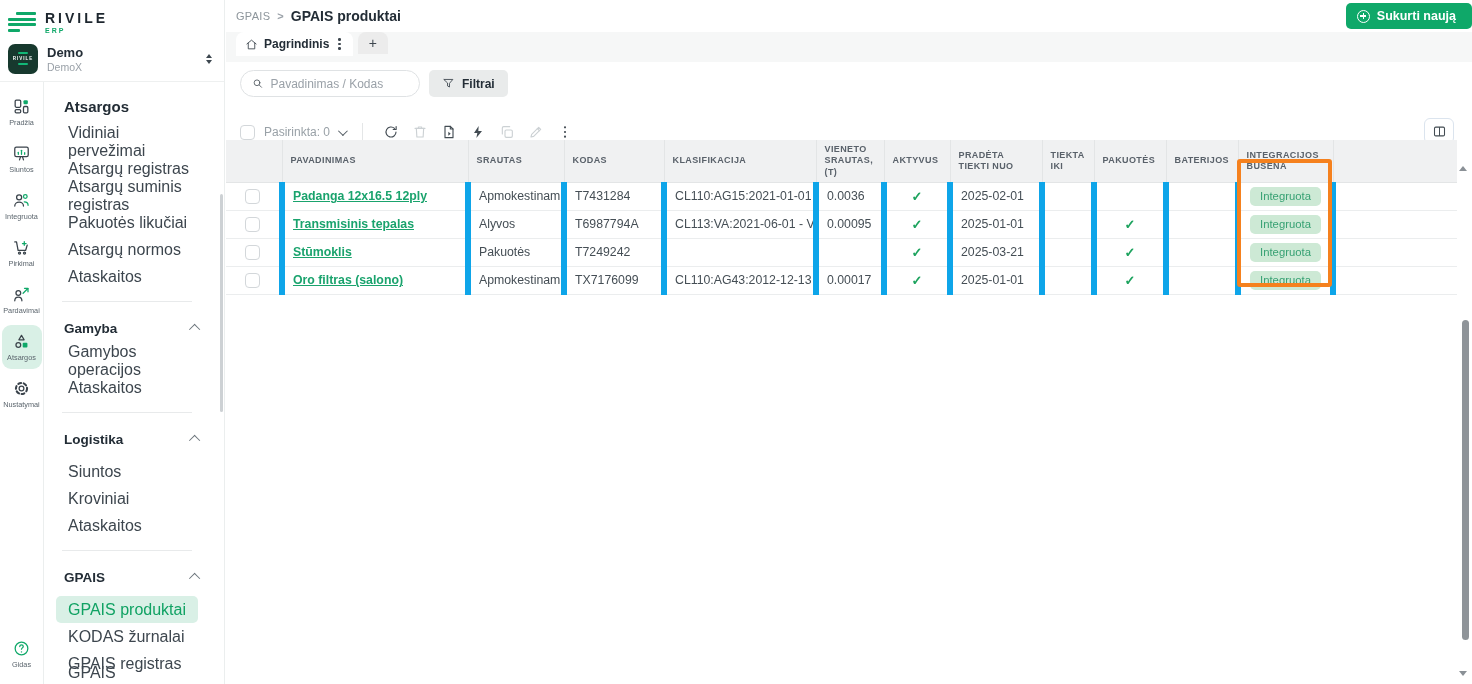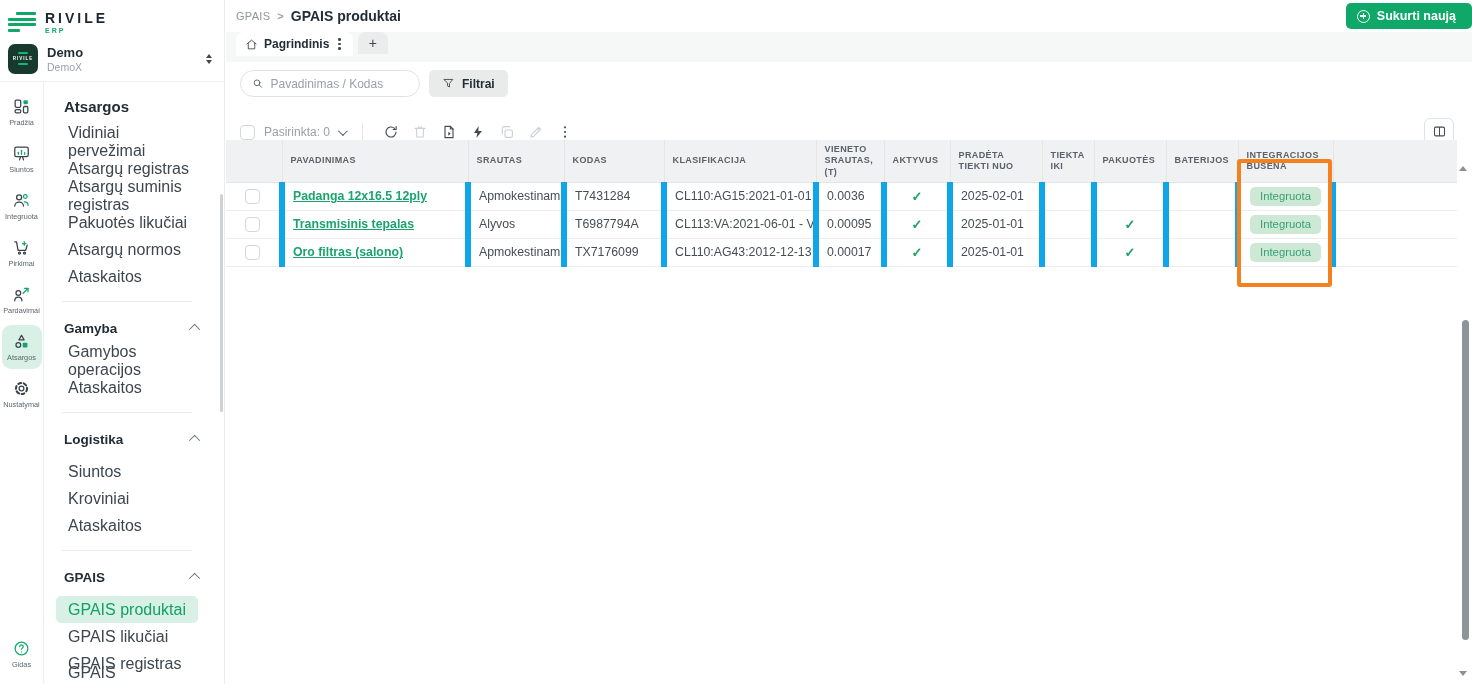--- a/index.html
+++ b/index.html
@@ -281,21 +281,21 @@
       <div class="menu-item">Siuntos</div>
       <div class="menu-item">Kroviniai</div>
       <div class="menu-item">Ataskaitos</div>
       <div class="menu-divider"></div>
 
       <div class="menu-heading">
         <span>GPAIS</span>
         <span class="chev-up"></span>
       </div>
       <div class="menu-item active">GPAIS produktai</div>
-      <div class="menu-item">GPAIS likučiai</div>
+      <div class="menu-item">KODAS žurnalai</div>
       <div class="menu-item">GPAIS registras</div>
       <div class="menu-item">GPAIS integracijos žurnalai</div>
     </div>
     <div class="menu-scrollthumb"></div>
   </div>
 </div>
 
 <div class="main">
   <div class="topbar">
     <span class="crumb-parent">GPAIS</span>
@@ -464,20 +464,37 @@
             <td></td>
             <td class="c-center check">✓</td>
             <td class="c-center check"></td>
             <td class="c-center"><span class="badge">Integruota</span></td>
             <td></td>
           </tr>
           <tr>
             <td class="c-center">
                 <span class="cbx row-cbx"></span>
               </td>
+            <td><a class="prod-link">Stūmoklis</a></td>
+            <td>Pakuotės</td>
+            <td>T7249242</td>
+            <td></td>
+            <td></td>
+            <td class="c-center check">✓</td>
+            <td>2025-03-21</td>
+            <td></td>
+            <td class="c-center check">✓</td>
+            <td class="c-center check"></td>
+            <td class="c-center"><span class="badge">Integruota</span></td>
+            <td></td>
+          </tr>
+          <tr>
+            <td class="c-center">
+                <span class="cbx row-cbx"></span>
+              </td>
             <td><a class="prod-link">Oro filtras (salono)</a></td>
             <td>Apmokestinamieji</td>
             <td>TX7176099</td>
             <td>CL110:AG43:2012-12-13 - Vi</td>
             <td>0.00017</td>
             <td class="c-center check">✓</td>
             <td>2025-01-01</td>
             <td></td>
             <td class="c-center check">✓</td>
             <td class="c-center check"></td>

